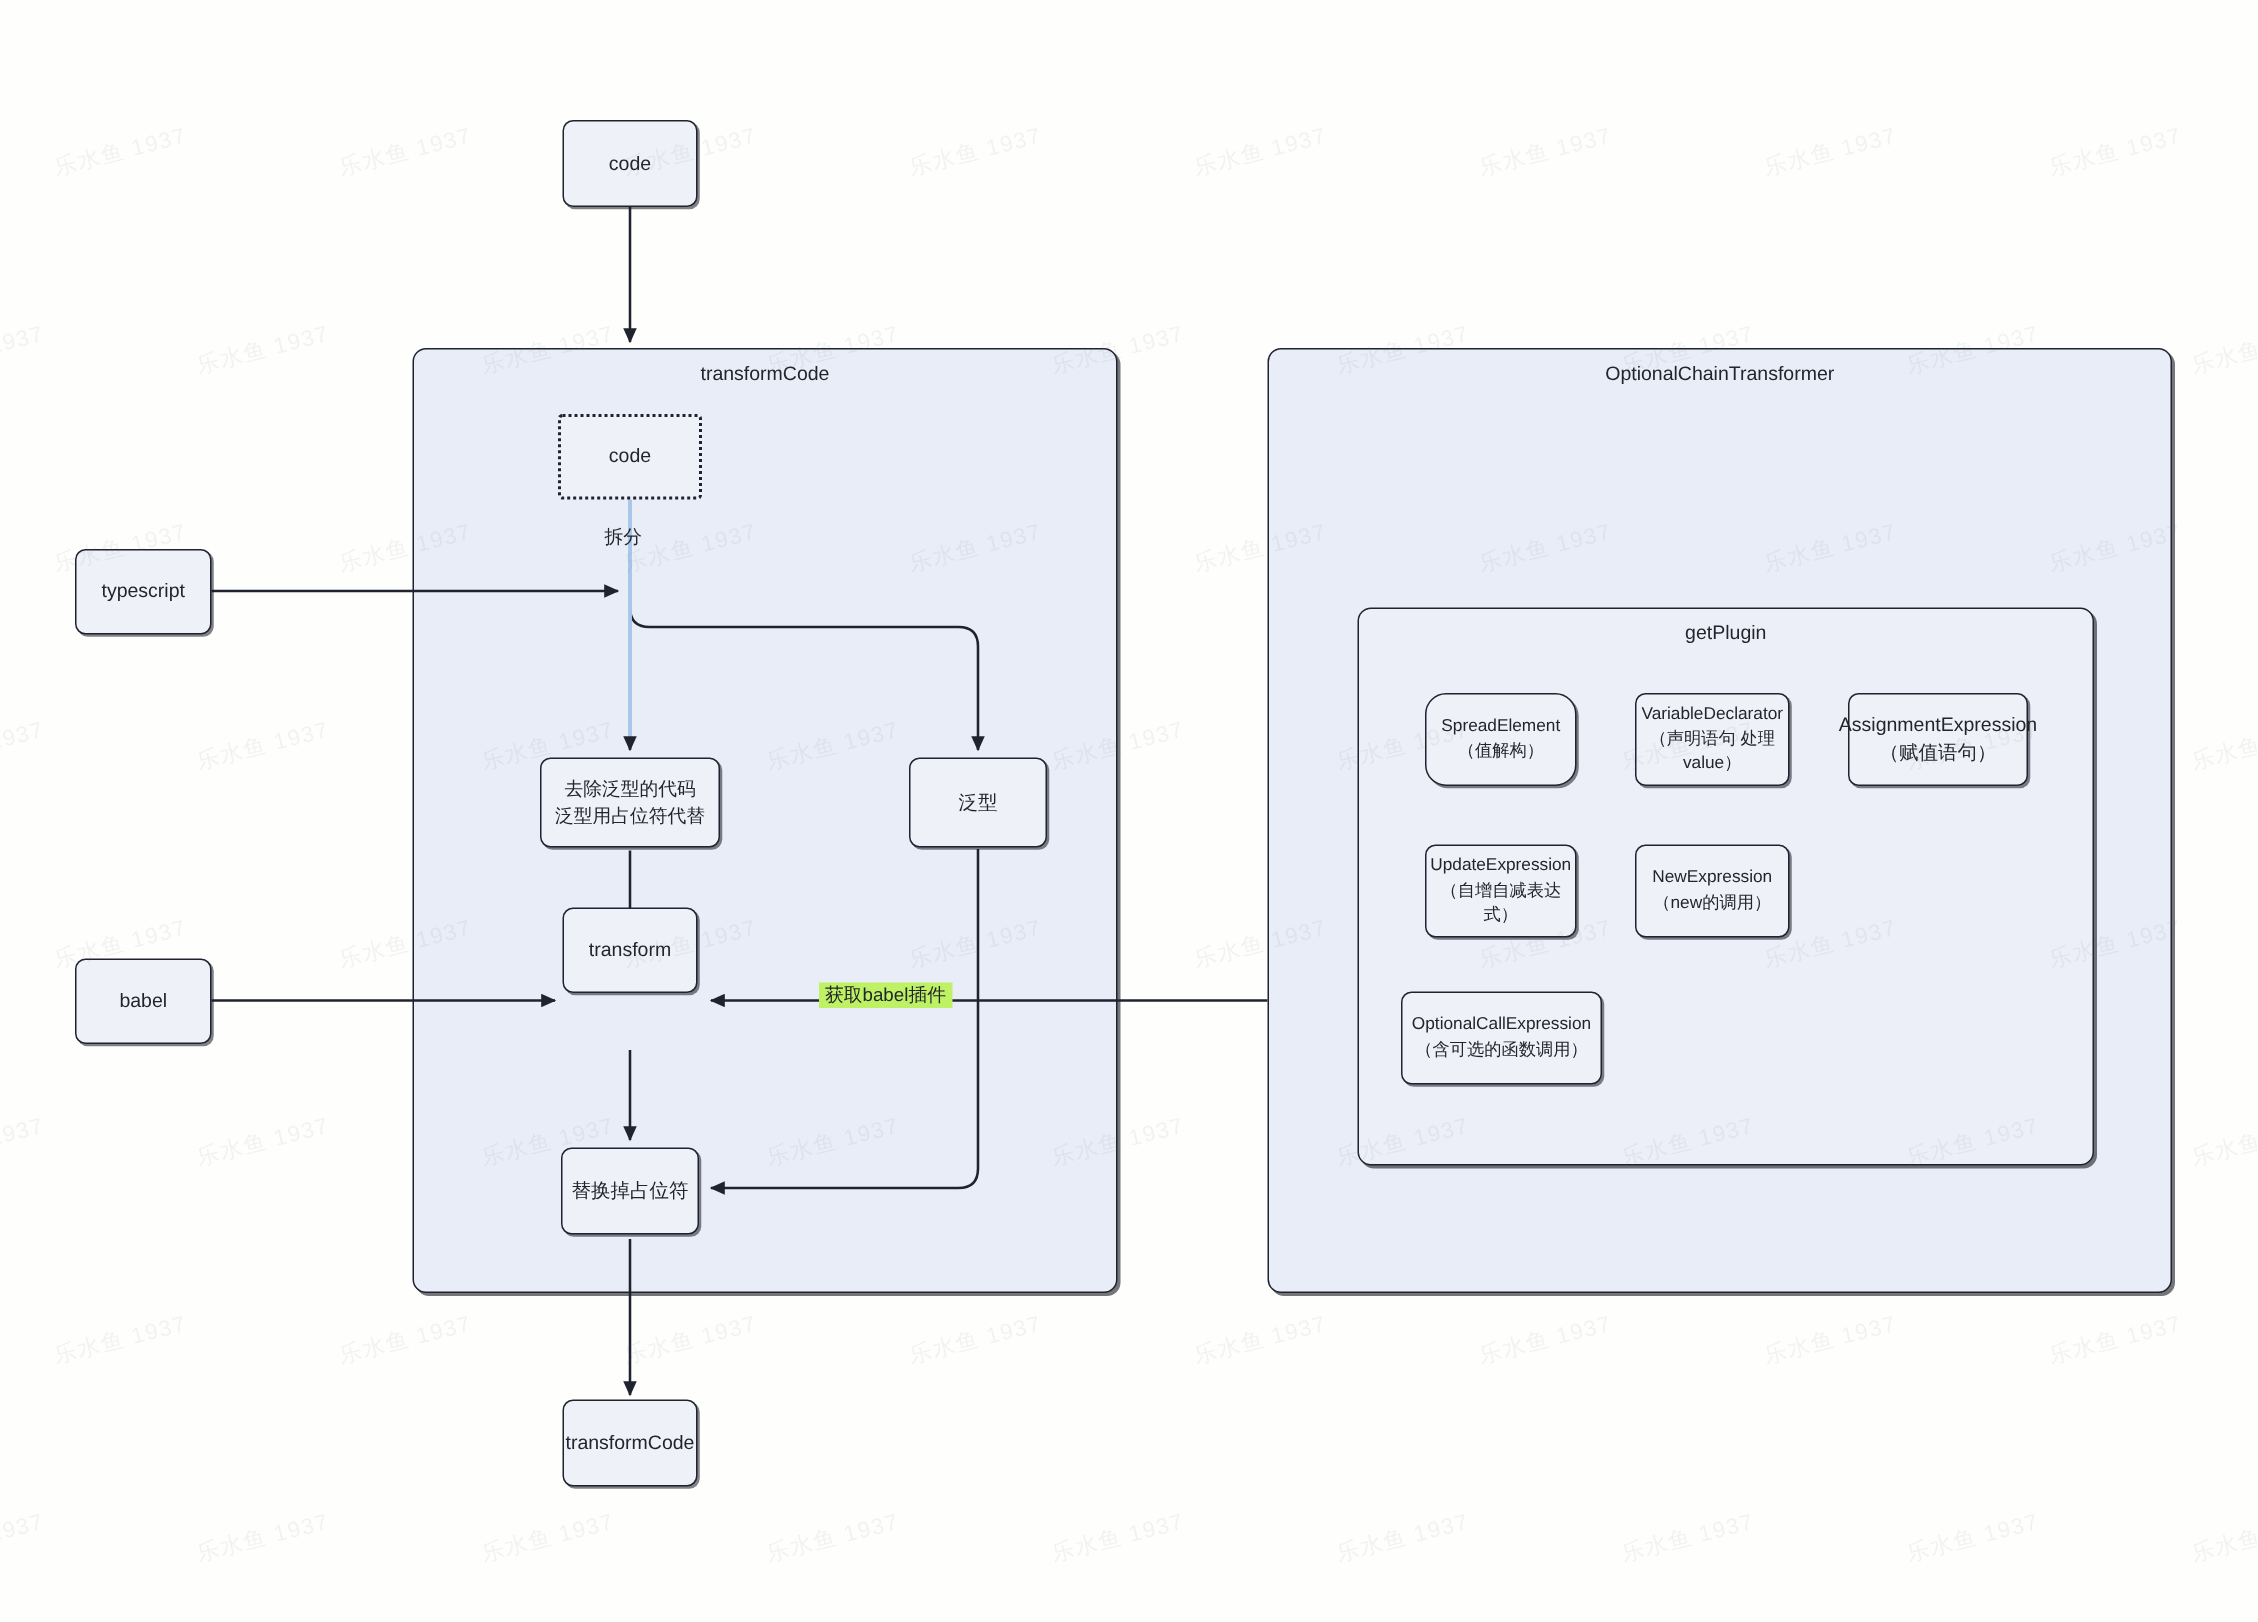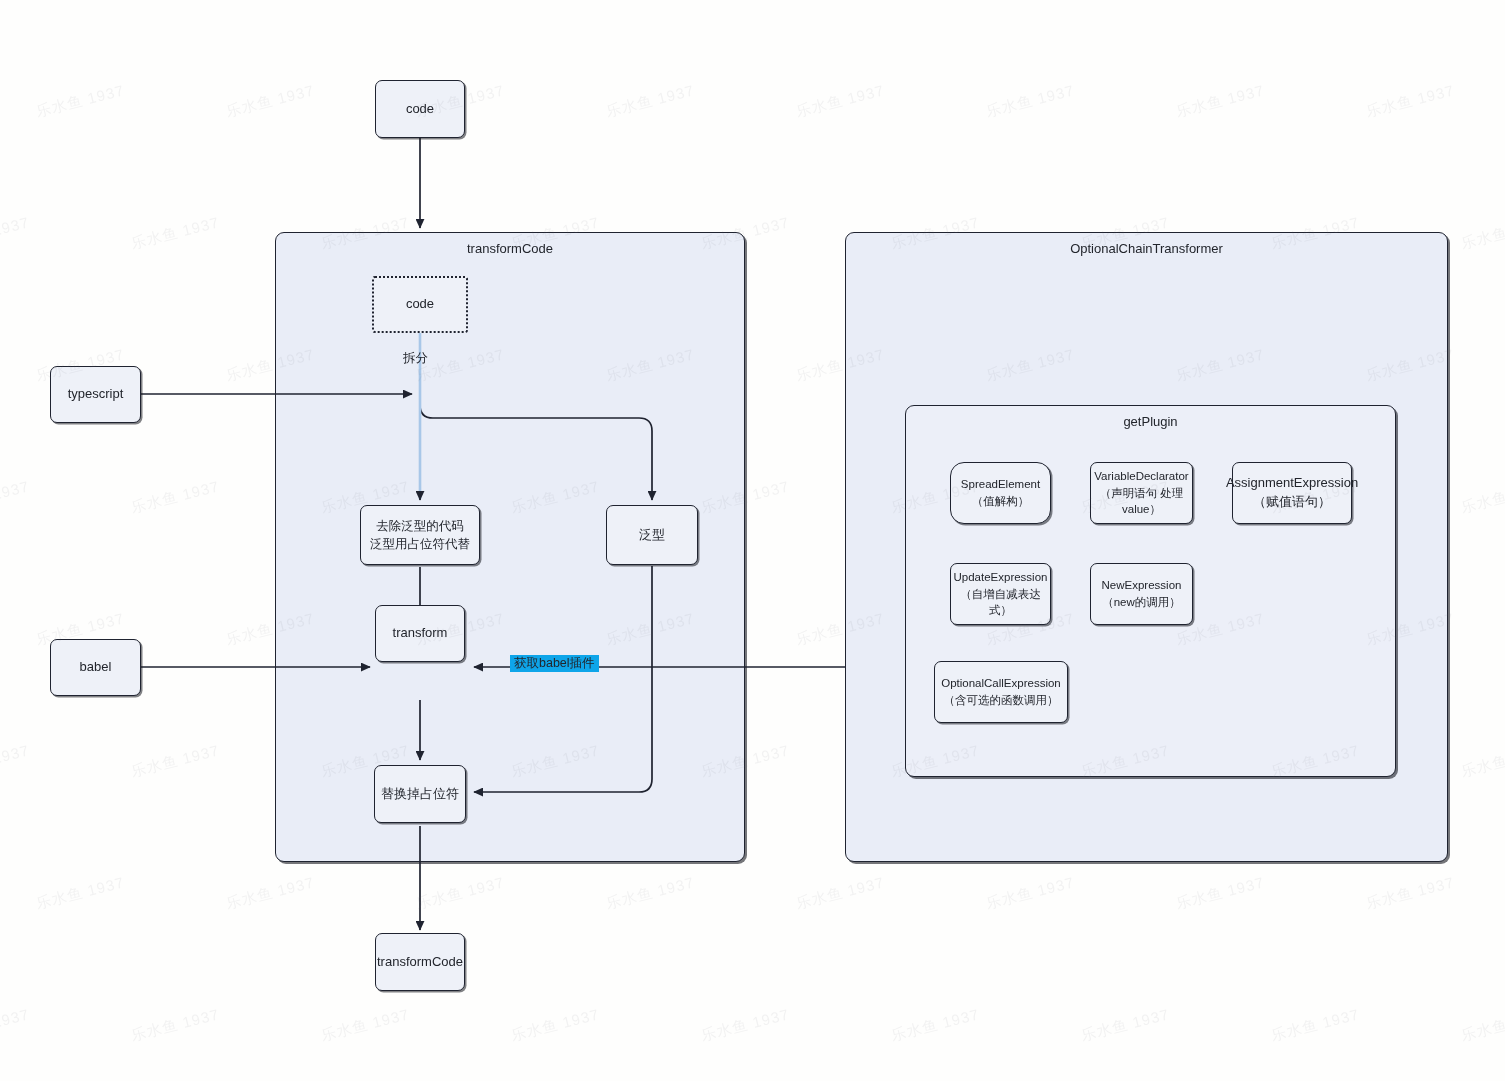--- a/index.html
+++ b/index.html
@@ -286,21 +286,21 @@
   <div class="node" style="left:375px; top:605px; width:90px; height:57px;">
     <span>transform</span>
   </div>
 
   <div class="node" style="left:374px; top:765px; width:92px; height:58px;">
     <span>替换掉占位符</span>
   </div>
 
   <div class="edge-label" style="left:403px; top:350px;">拆分</div>
 
-  <div class="edge-label" style="left:510px; top:655px; background:#0ea5e9; padding:0 4px;text-align:right;">获取babel插件</div>
+  <div class="edge-label" style="left:546px; top:655px; background:#bef264; padding:0 4px;text-align:right;">获取babel插件</div>
 
   <div class="node" style="left:950px; top:462px; width:101px; height:62px; font-size:11.5px;border-radius:14px;">
     <span>
       <span>SpreadElement</span>
       <span class="l2">（值解构）</span>
     </span>
   </div>
 
   <div class="node" style="left:1090px; top:462px; width:103px; height:62px; font-size:11.5px;">
     <span>

